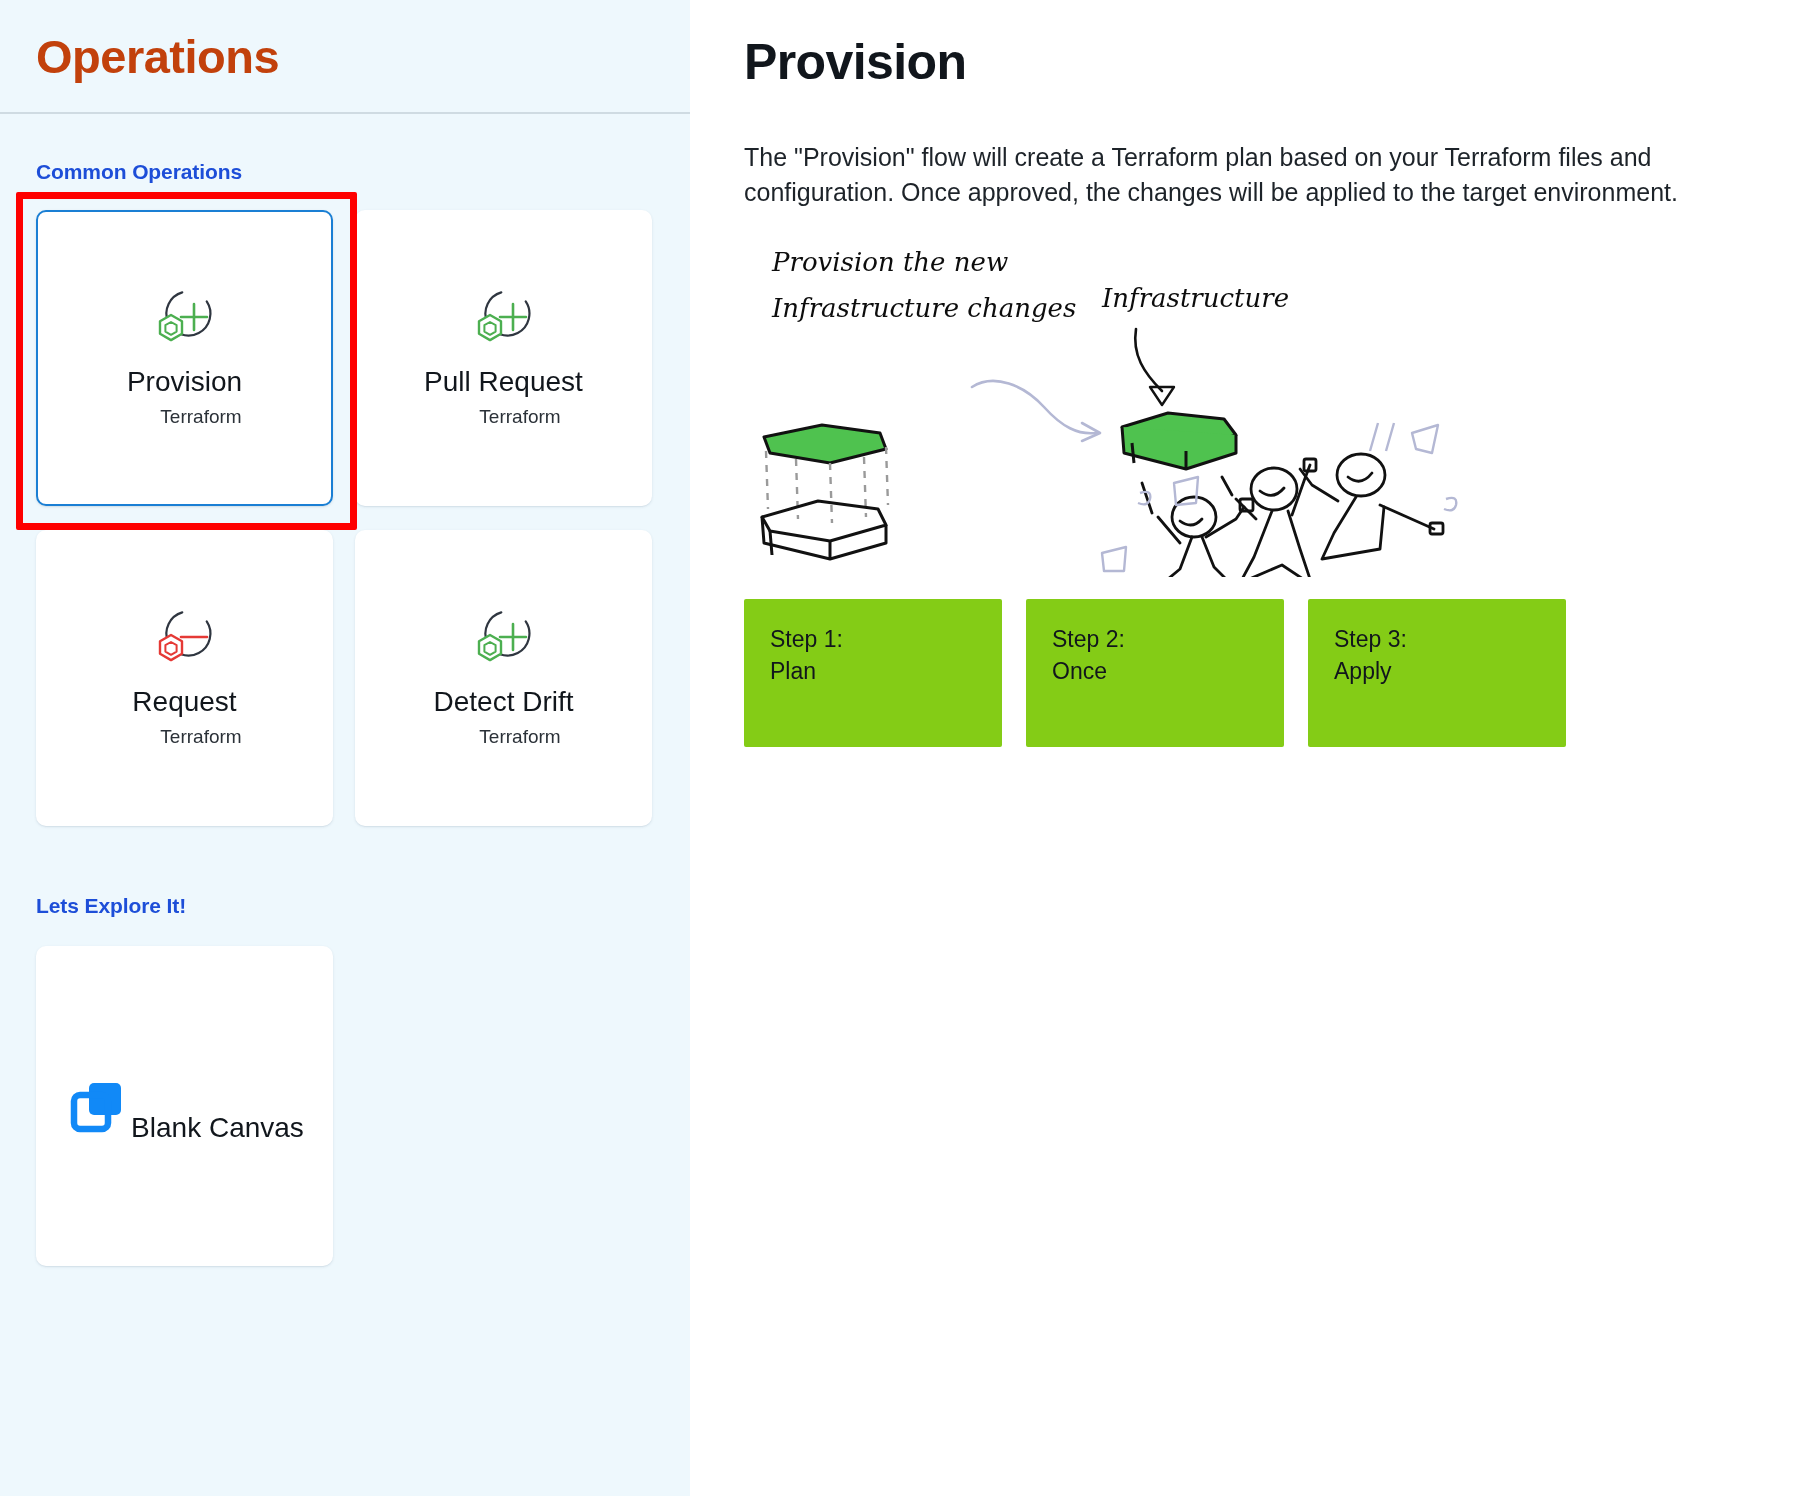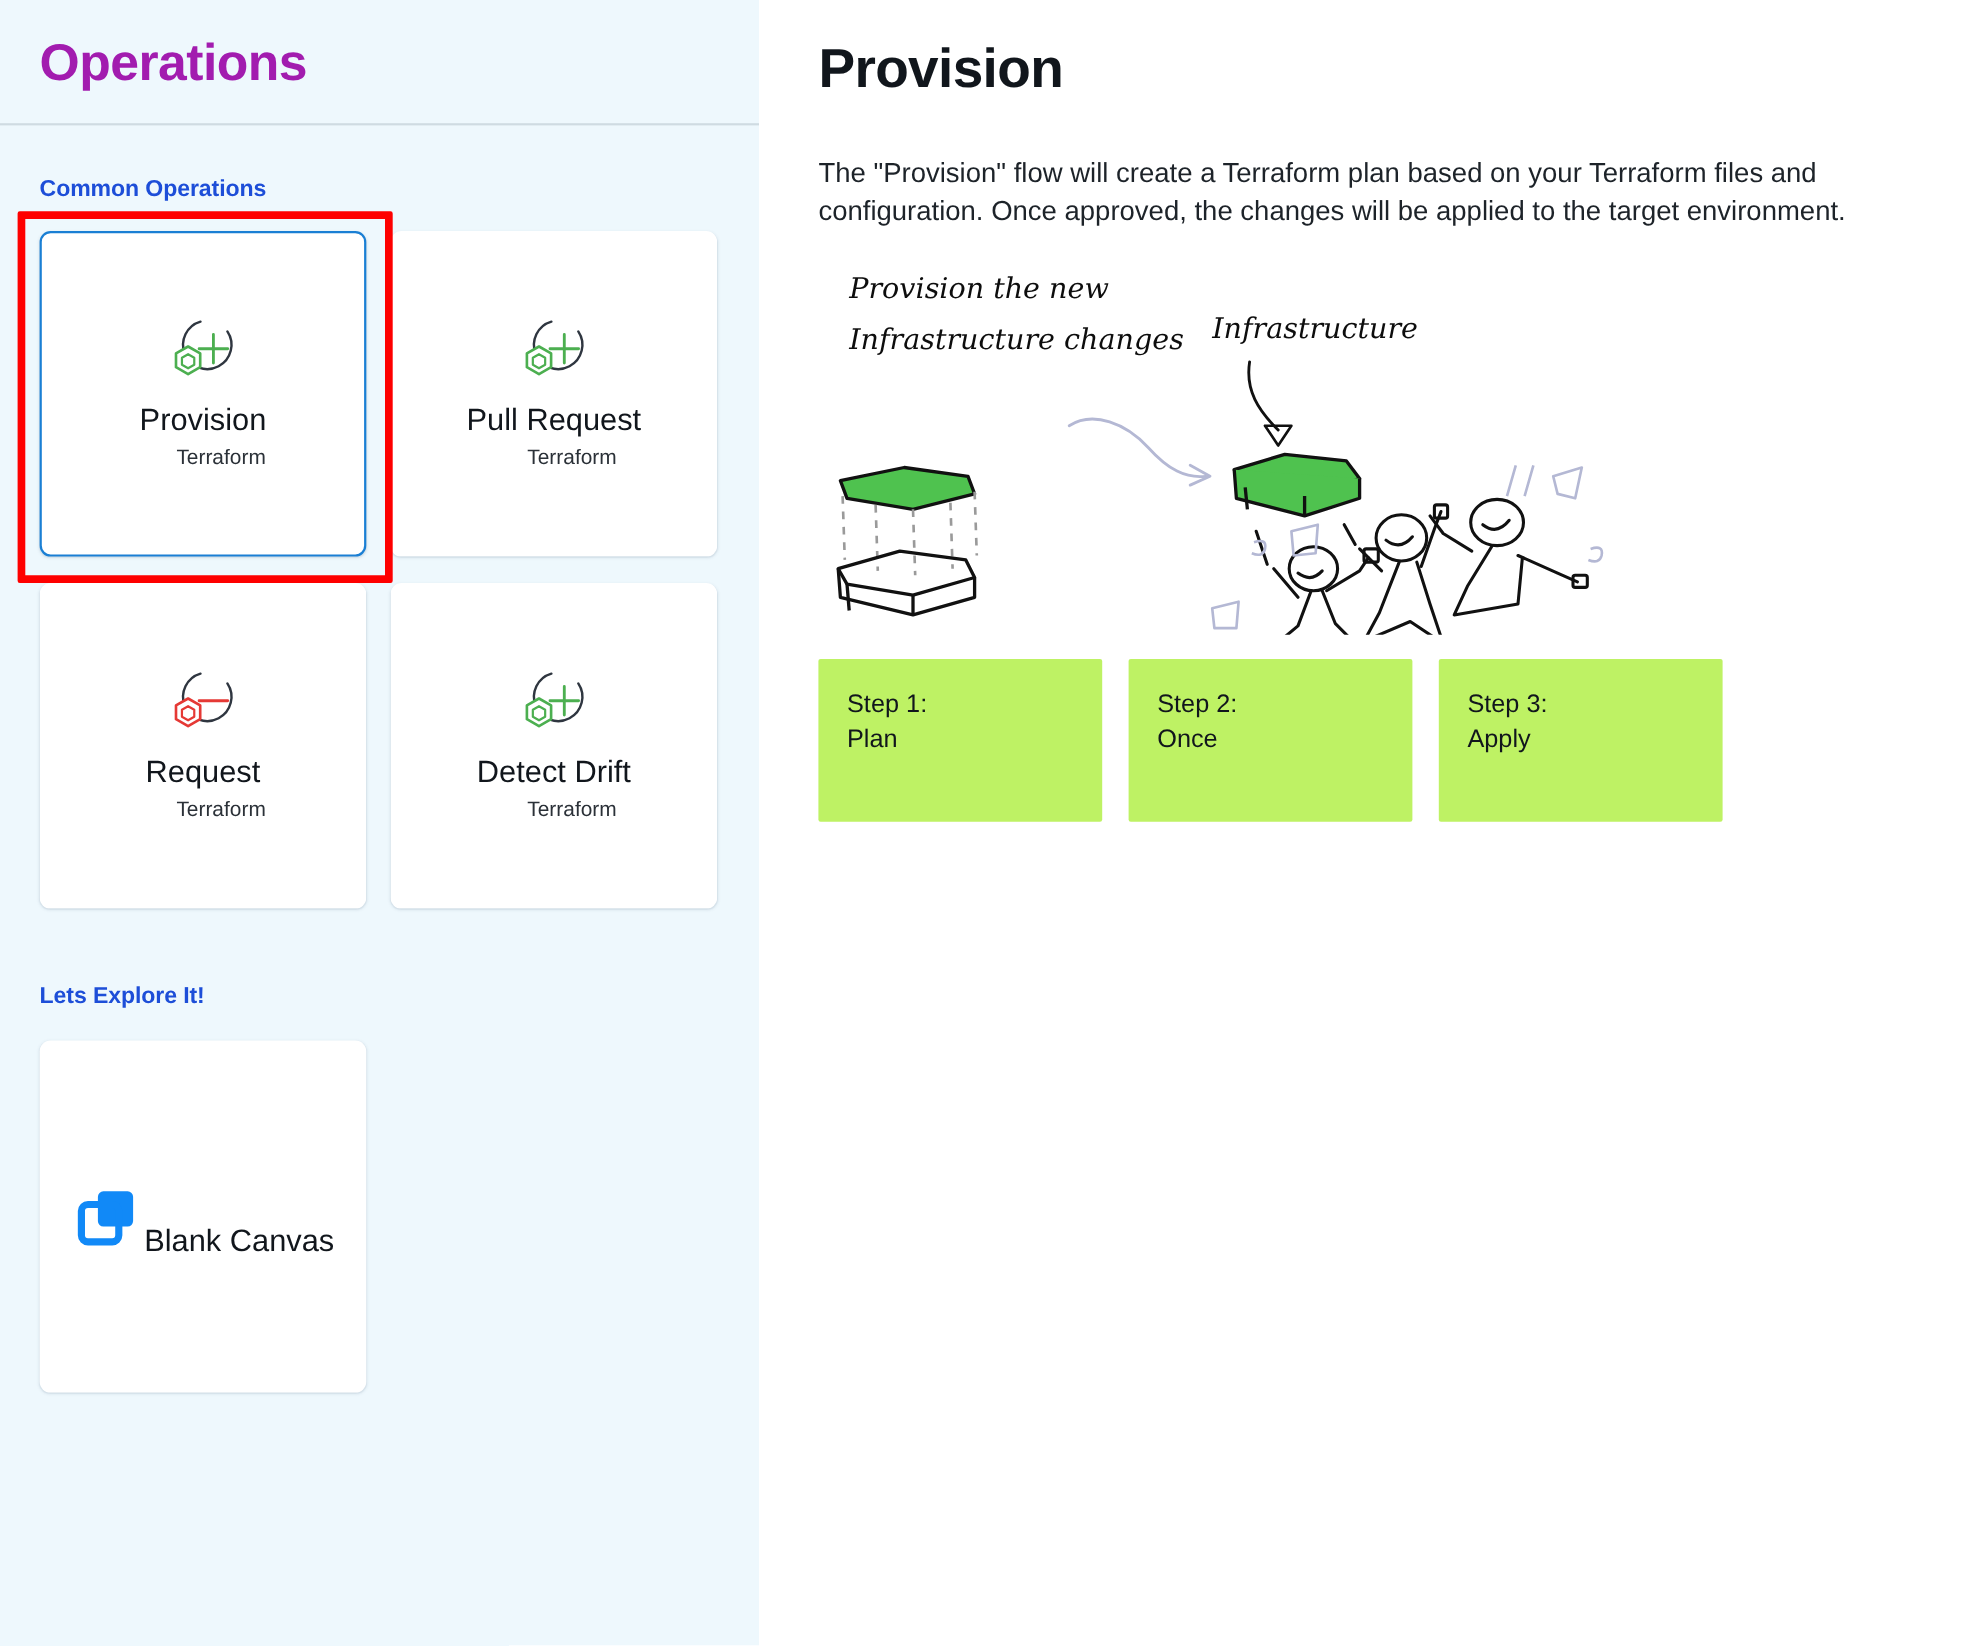--- a/index.html
+++ b/index.html
@@ -25,21 +25,21 @@
     height: 1496px;
     background: #eef8fd;
     position: relative;
   }
   .sidebar-header {
     padding: 30px 36px 28px 36px;
   }
   .sidebar-title {
     font-size: 47px;
     font-weight: bold;
-    color: #a21caf;
+    color: #c2410c;
     letter-spacing: -0.5px;
     line-height: 1.15;
     margin: 0;
   }
   .sidebar-divider {
     height: 2px;
     background: #cfdbe2;
     width: 100%;
   }
   .sidebar-body {
@@ -163,21 +163,21 @@
   .illustration-wrap svg { display: block; }
 
   .steps-row {
     display: flex;
     gap: 24px;
     margin-top: 22px;
   }
   .step-box {
     width: 258px;
     height: 148px;
-    background: #bef264;
+    background: #84cc16;
     padding: 24px 26px;
     border-radius: 2px;
   }
   .step-line {
     font-size: 23px;
     color: #11161c;
     line-height: 1.42;
   }
   .handwriting { font-family: "DejaVu Serif", serif; }
 </style>

